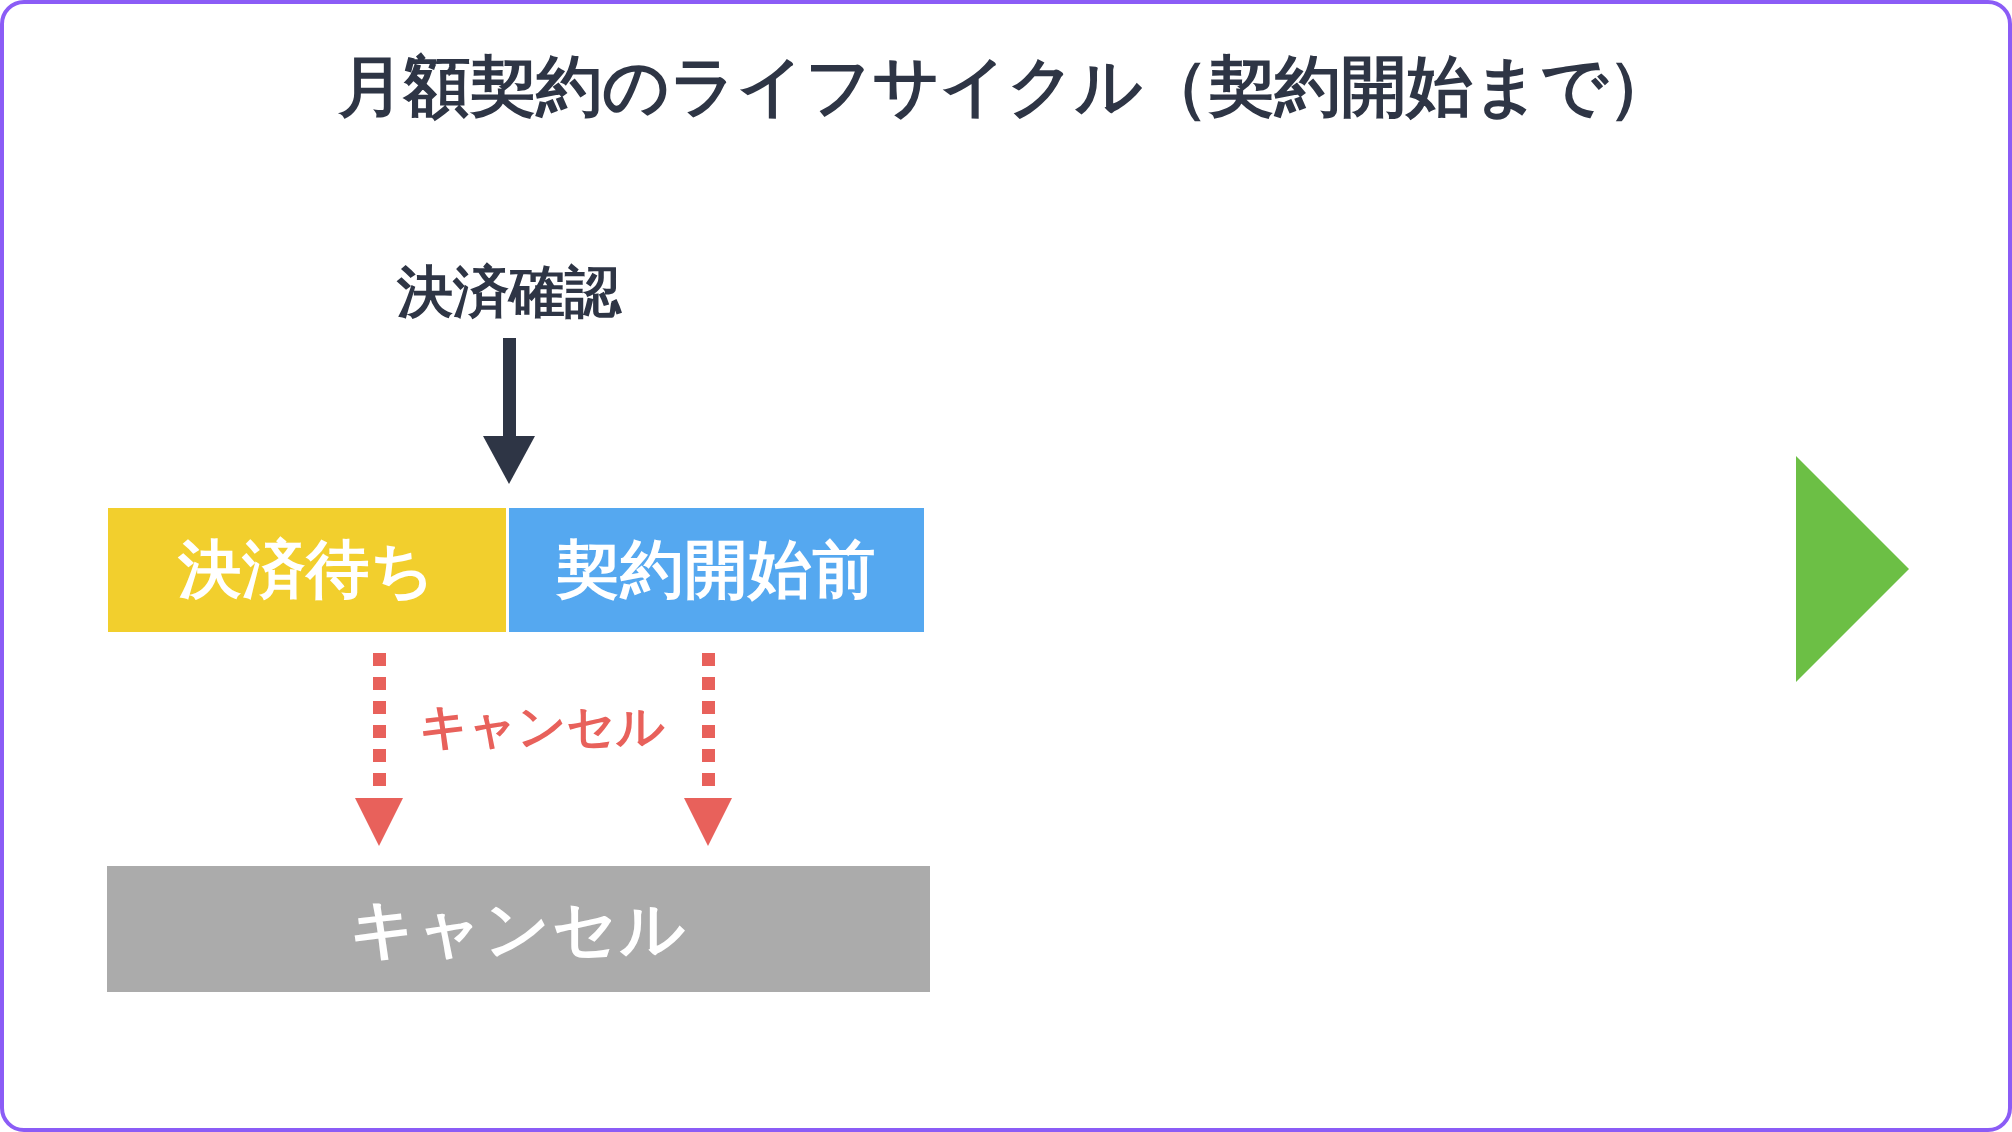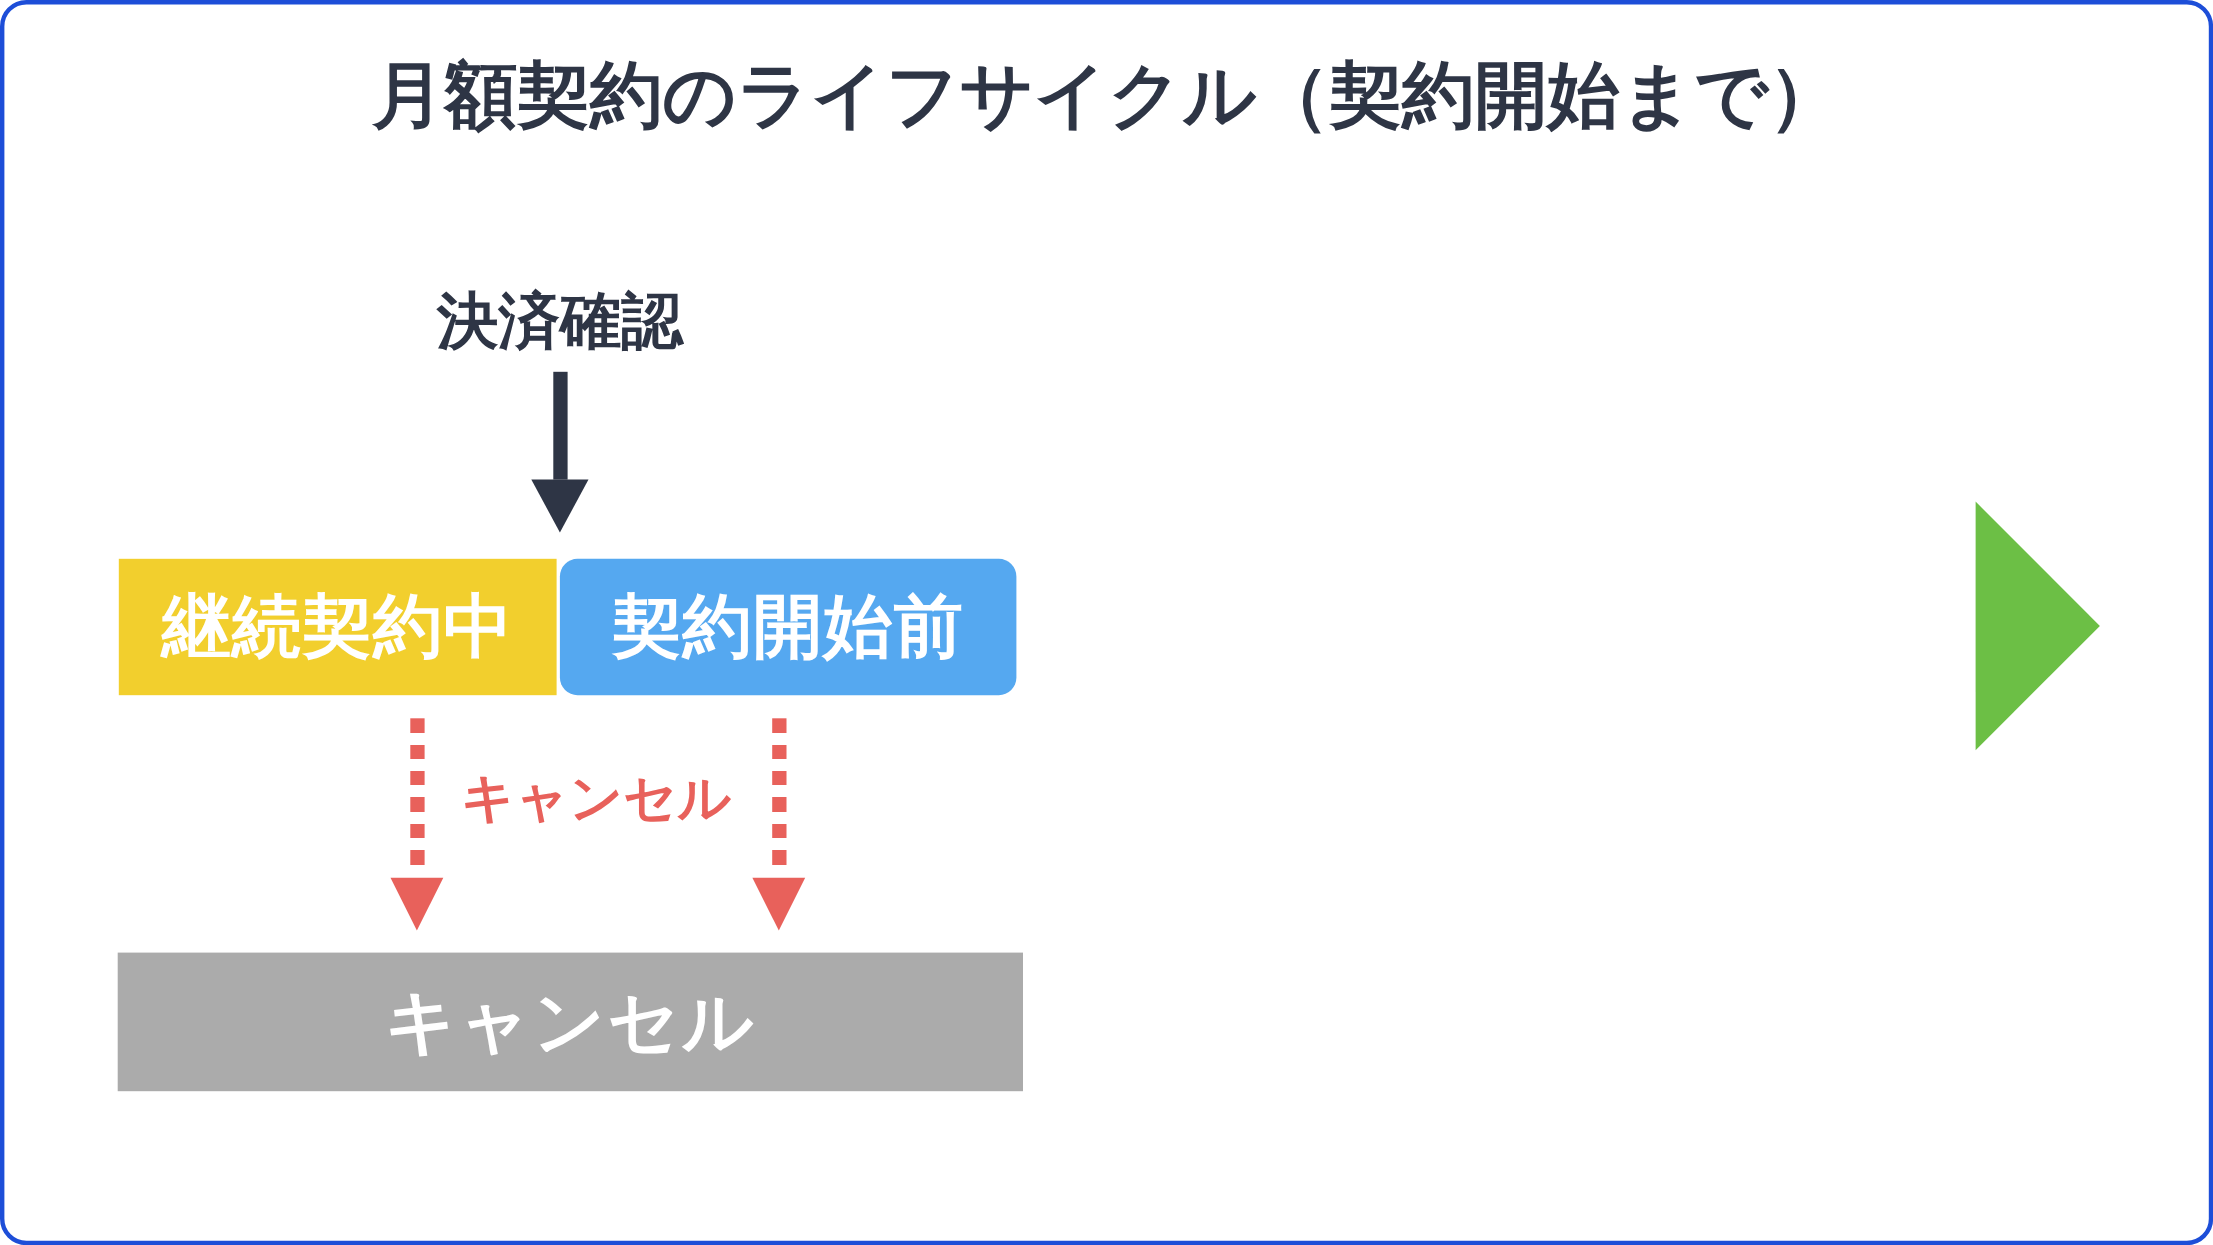--- a/index.html
+++ b/index.html
@@ -1,38 +1,38 @@
 <!DOCTYPE html>
 <html><head>
 <meta charset="utf-8">
 <style>
   html,body{margin:0;padding:0;background:#ffffff;}
   body{font-family:"Liberation Sans","DejaVu Sans",sans-serif;}
   .canvas{
     position:relative;width:2012px;height:1132px;background:#ffffff;
-    box-sizing:border-box;border:4px solid #1d4ed8;border-radius:24px;overflow:hidden;
+    box-sizing:border-box;border:4px solid #8b5cf6;border-radius:24px;overflow:hidden;
   }
   .title{
     position:absolute;top:46px;left:0;width:100%;text-align:center;
     font-size:66px;line-height:1.1;font-weight:800;color:#2e3545;white-space:nowrap;
   }
   
   .marker{position:absolute;top:260px;transform:translateX(-50%);text-align:center;}
   .marker-label{font-size:56px;line-height:1;font-weight:800;color:#2e3545;white-space:nowrap;}
   .marker-shaft{width:13px;height:98px;background:#2e3545;margin:18px auto 0;}
   .marker-head{width:0;height:0;margin:0 auto;
     border-left:26px solid transparent;border-right:26px solid transparent;
     border-top:48px solid #2e3545;}
   
   .seg{
     position:absolute;top:504px;height:124px;display:flex;align-items:center;justify-content:center;
     color:#ffffff;font-weight:800;font-size:63px;white-space:nowrap;letter-spacing:1px;
   }
   .seg-yellow{left:104px;width:398px;background:#f2cf2d;}
-  .seg-blue{left:505px;width:415px;background:#55a8f0;border-radius:16px;}
+  .seg-blue{left:505px;width:415px;background:#55a8f0;}
   .seg-green{left:920px;width:873px;background:#6cbf45;}
   .timeline-arrowhead{
     position:absolute;left:1792px;top:452px;width:0;height:0;
     border-top:113px solid transparent;border-bottom:113px solid transparent;
     border-left:113px solid #6cbf45;
   }
   
   .cancel-arrow{position:absolute;top:649px;transform:translateX(-50%);}
   .cancel-dash{
     width:13px;height:137px;margin:0 auto;
@@ -60,21 +60,21 @@
   <div class="title">月額契約のライフサイクル（契約開始まで）</div>
 
   <div class="marker" style="left:505px;">
     <div class="marker-label">決済確認</div>
     <div class="marker-shaft"></div>
     <div class="marker-head"></div>
   </div>
 
 
   <div class="seg seg-yellow">
-    <span>継続契約中</span>
+    <span>決済待ち</span>
   </div>
   <div class="seg seg-blue">
     <span>契約開始前</span>
   </div>
   <div class="timeline-arrowhead"></div>
 
   <div class="cancel-arrow" style="left:375px;">
     <div class="cancel-dash"></div>
     <div class="cancel-head"></div>
   </div>

